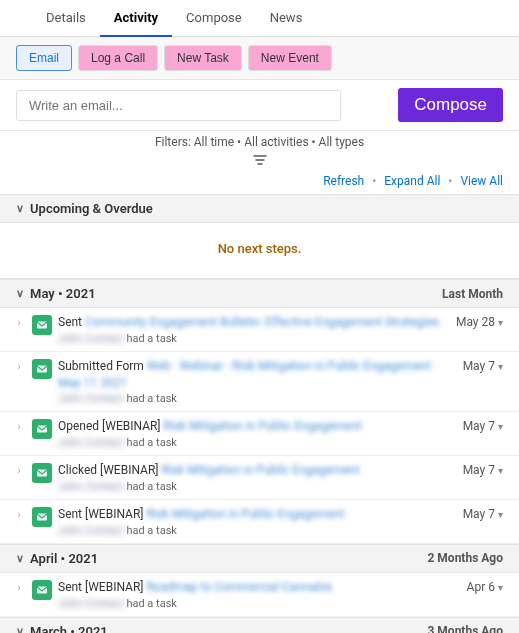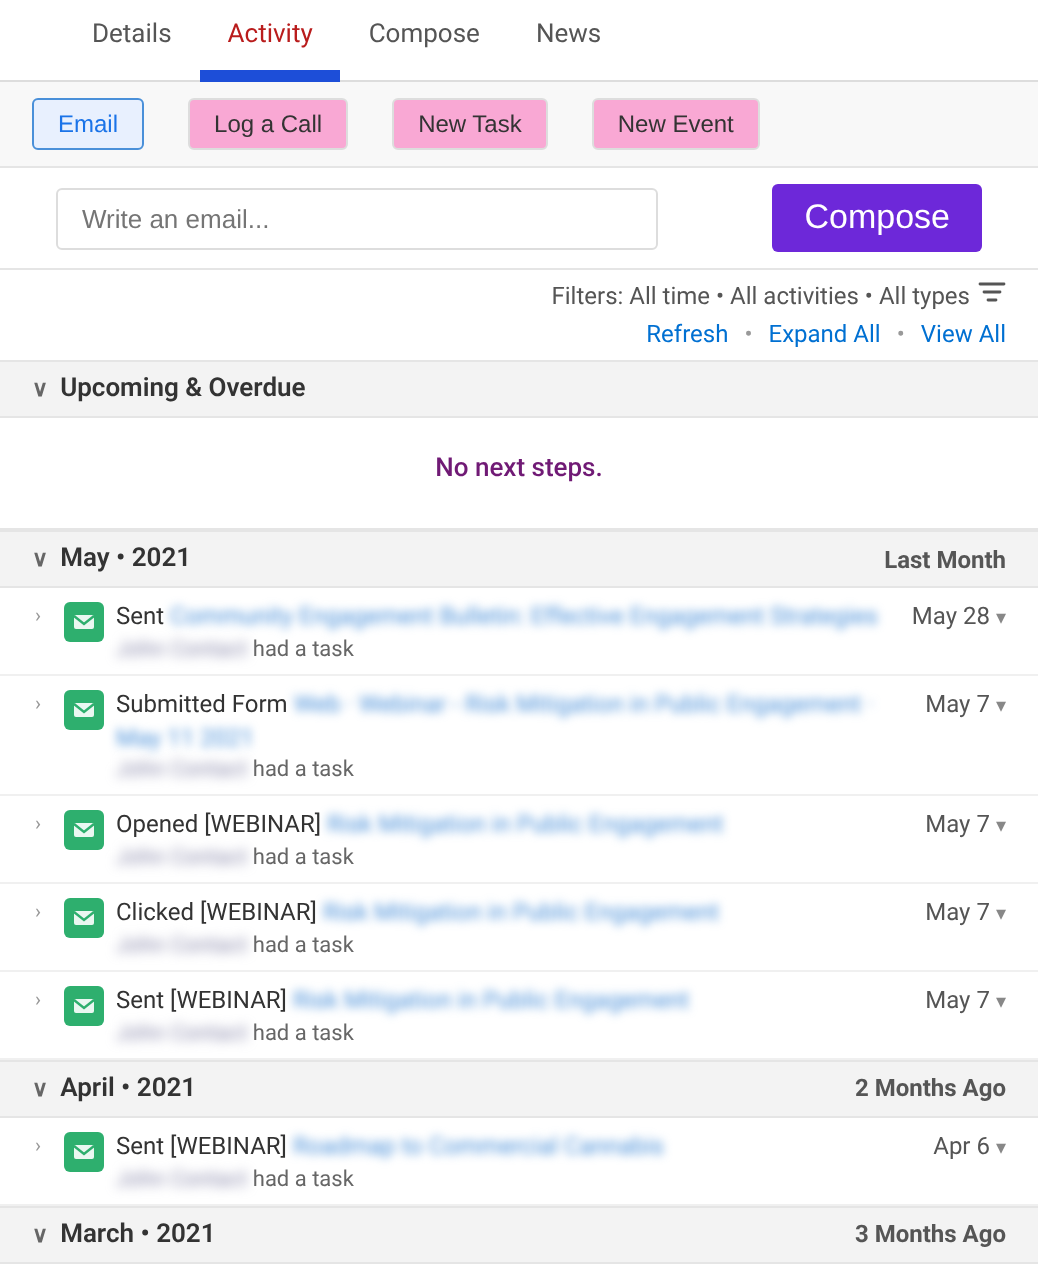--- a/index.html
+++ b/index.html
@@ -22,29 +22,29 @@
     }
     .tab {
       padding: 10px 14px;
       cursor: pointer;
       font-size: 13px;
       color: #555;
       border-bottom: 2px solid transparent;
       margin-bottom: -1px;
     }
     .tab.active {
-      color: #b91c1c;
-      font-weight: 400;
-      border-bottom: 6px solid #1d4ed8;
+      color: #000000;
+      font-weight: 700;
+      border-bottom: 2px solid #1d4ed8;
     }
 
     
     .action-bar {
       display: flex;
-      gap: 16px;
+      gap: 0;
       padding: 8px 16px;
       border-bottom: 1px solid #e5e5e5;
       background: #f8f8f8;
     }
     .action-btn {
       padding: 5px 12px;
       font-size: 12px;
       background: #f9a8d4;
       border: 1px solid #ddd;
       border-radius: 3px;
@@ -55,21 +55,21 @@
     .action-btn.active-btn {
       background: #e8f0fe;
       border-color: #4a90d9;
       color: #1a73e8;
     }
 
     
     .compose-row {
       display: flex;
       align-items: center;
-      padding: 8px 28px;
+      padding: 8px 16px;
       gap: 24px;
       border-bottom: 1px solid #e5e5e5;
     }
     .compose-input {
       flex: 1;
       padding: 7px 12px;
       border: 1px solid #ddd;
       border-radius: 3px;
       font-size: 13px;
       color: #999;
@@ -90,20 +90,21 @@
 
     
     .filter-row {
       display: flex;
       justify-content: flex-end;
       align-items: center;
       padding: 4px 16px 2px;
       font-size: 12px;
       color: #555;
       gap: 4px;
+      flex-direction: column;
     }
 
     
     .links-row {
       display: flex;
       justify-content: flex-end;
       padding: 2px 16px 6px;
       font-size: 12px;
       gap: 8px;
     }
@@ -138,21 +139,21 @@
       font-size: 12px;
       font-weight: 700;
       color: #555;
     }
 
     
     .empty-state {
       text-align: center;
       padding: 18px 16px;
       font-size: 13px;
-      color: #701a75;
+      color: #a16207;
       background: #fff;
       border-bottom: 1px solid #e5e5e5;
     }
     .empty-state .empty-title {
       font-weight: 500;
       margin-bottom: 4px;
     }
 
     
     .activity-item {

